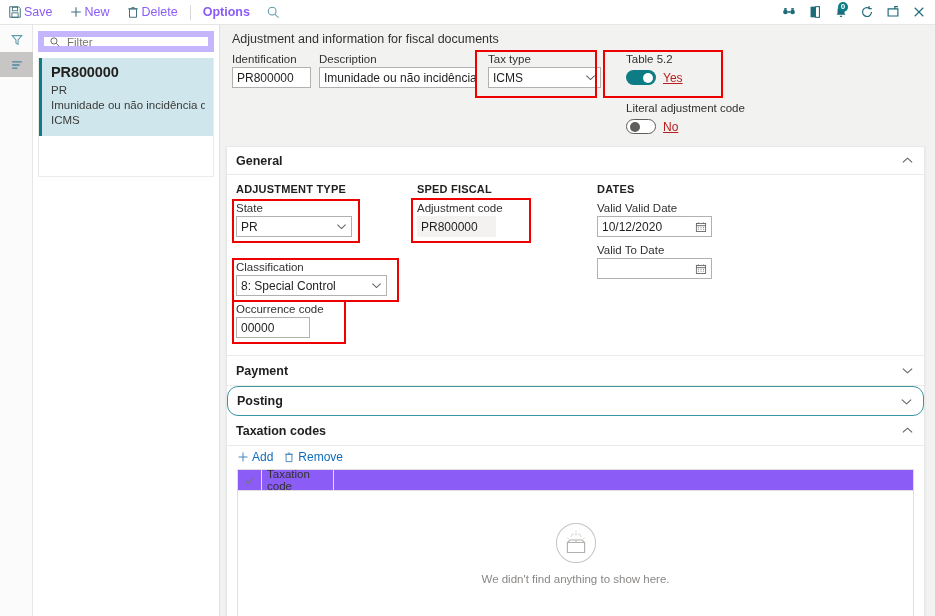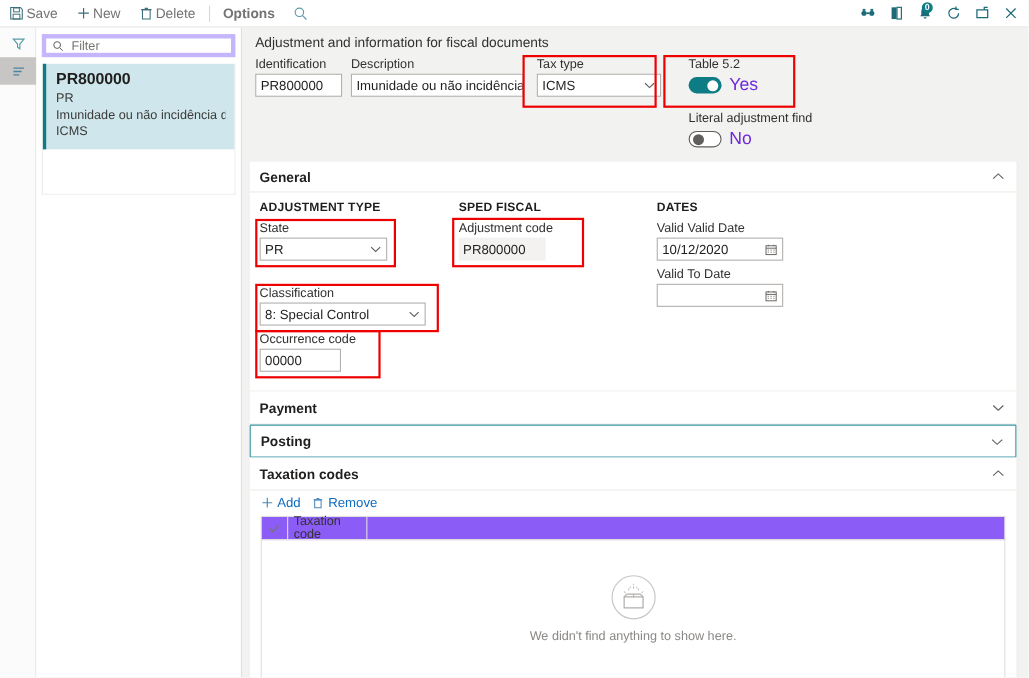--- a/index.html
+++ b/index.html
@@ -21,21 +21,21 @@
     display: flex;
     align-items: center;
     position: relative;
   }
   .cmd-group { display: flex; align-items: center; height: 100%; }
   .cmd {
     display: flex; align-items: center; gap: 2px;
     height: 100%;
     padding: 0 8px;
     font-size: 12.5px;
-    color: #737373;
+    color: #8b5cf6;
     cursor: default;
     white-space: nowrap;
   }
   .cmd.bold { font-weight: bold; text-align: right; }
   .cmd .ic { display: inline-flex; align-items: center; justify-content: center; }
   .vsep { width: 1px; height: 15px; background: #d8d8d8; margin: 0 4px; }
   .topbar-right {
     position: absolute; right: 4px; top: 0;
     height: 100%;
     display: flex; align-items: center; gap: 2px;
@@ -81,21 +81,21 @@
   
   .listpane {
     width: 187px;
     flex: 0 0 187px;
     background: #ffffff;
     border-right: 1px solid #e1dfdd;
     padding: 6px 5px 0 5px;
   }
   .filterbox {
     height: 21px;
-    border: 4px solid #c4b5fd;
+    border: 6px solid #c4b5fd;
     background: #fff;
     display: flex; align-items: center;
     gap: 4px;
     padding: 0 5px;
     margin-bottom: 6px;
   }
   .filterbox input {
     border: 0; outline: 0;
     flex: 1;
     font-family: "Liberation Sans", sans-serif;
@@ -175,34 +175,34 @@
     position: relative; flex: 0 0 30px;
   }
   .toggle.on { background: #0d7c84; }
   .toggle.off { background: #fff; border: 1px solid #605e5c; }
   .toggle .knob {
     position: absolute; width: 10px; height: 10px; border-radius: 50%;
     top: 2.5px;
   }
   .toggle.on .knob { background: #fff; right: 3px; }
   .toggle.off .knob { background: #605e5c; left: 3px; top: 1.5px; }
-  .toggle-label { font-size: 16px; color: #6d28d9; }
+  .toggle-label { font-size: 12px; color: #b91c1c; text-decoration: underline; }
 
   
   .acc { background: #fff; border-bottom: 1px solid #edebe9; }
   .acc-head {
     height: 27px;
     display: flex; align-items: center; justify-content: space-between;
     padding: 0 10px 0 9px;
     cursor: default;
   }
   .acc-title { font-size: 12.5px; font-weight: bold; color: #201f1e; }
   .acc-caret { color: #605e5c; font-size: 11px; }
   .acc-sep { border-top: 1px solid #edebe9; }
-  .acc.focused { border: 1px solid #3a96a3; border-radius: 1px; }
+  .acc.focused { border: 1px solid #3a96a3; border-radius: 11px; }
 
   .acc-body { padding: 8px 0 12px 0; }
   .cols { display: flex; }
   .col { padding-left: 9px; }
   .col-1 { width: 190px; }
   .col-2 { width: 180px; }
   .col-3 { width: 200px; }
   .grp-title {
     font-size: 11px; font-weight: bold; color: #201f1e;
     letter-spacing: 0.2px;
@@ -429,21 +429,21 @@
       </div>
 
       <div class="fld" style="width:130px; margin-left:18px">
         <div class="fld-label">Table 5.2</div>
         <div class="toggle-row" style="height:21px">
           <div class="toggle on">
               <div class="knob"></div>
             </div>
           <span class="toggle-label">Yes</span>
         </div>
-        <div class="fld-label" style="margin-top:14px">Literal adjustment find</div>
+        <div class="fld-label" style="margin-top:14px">Literal adjustment code</div>
         <div class="toggle-row" style="height:21px">
           <div class="toggle off">
               <div class="knob"></div>
             </div>
           <span class="toggle-label">No</span>
         </div>
       </div>
 
       <div class="redbox" style="left:243px; top:-3px; width:122px; height:48px;"></div>
       <div class="redbox" style="left:371px; top:-3px; width:120px; height:48px;"></div>

